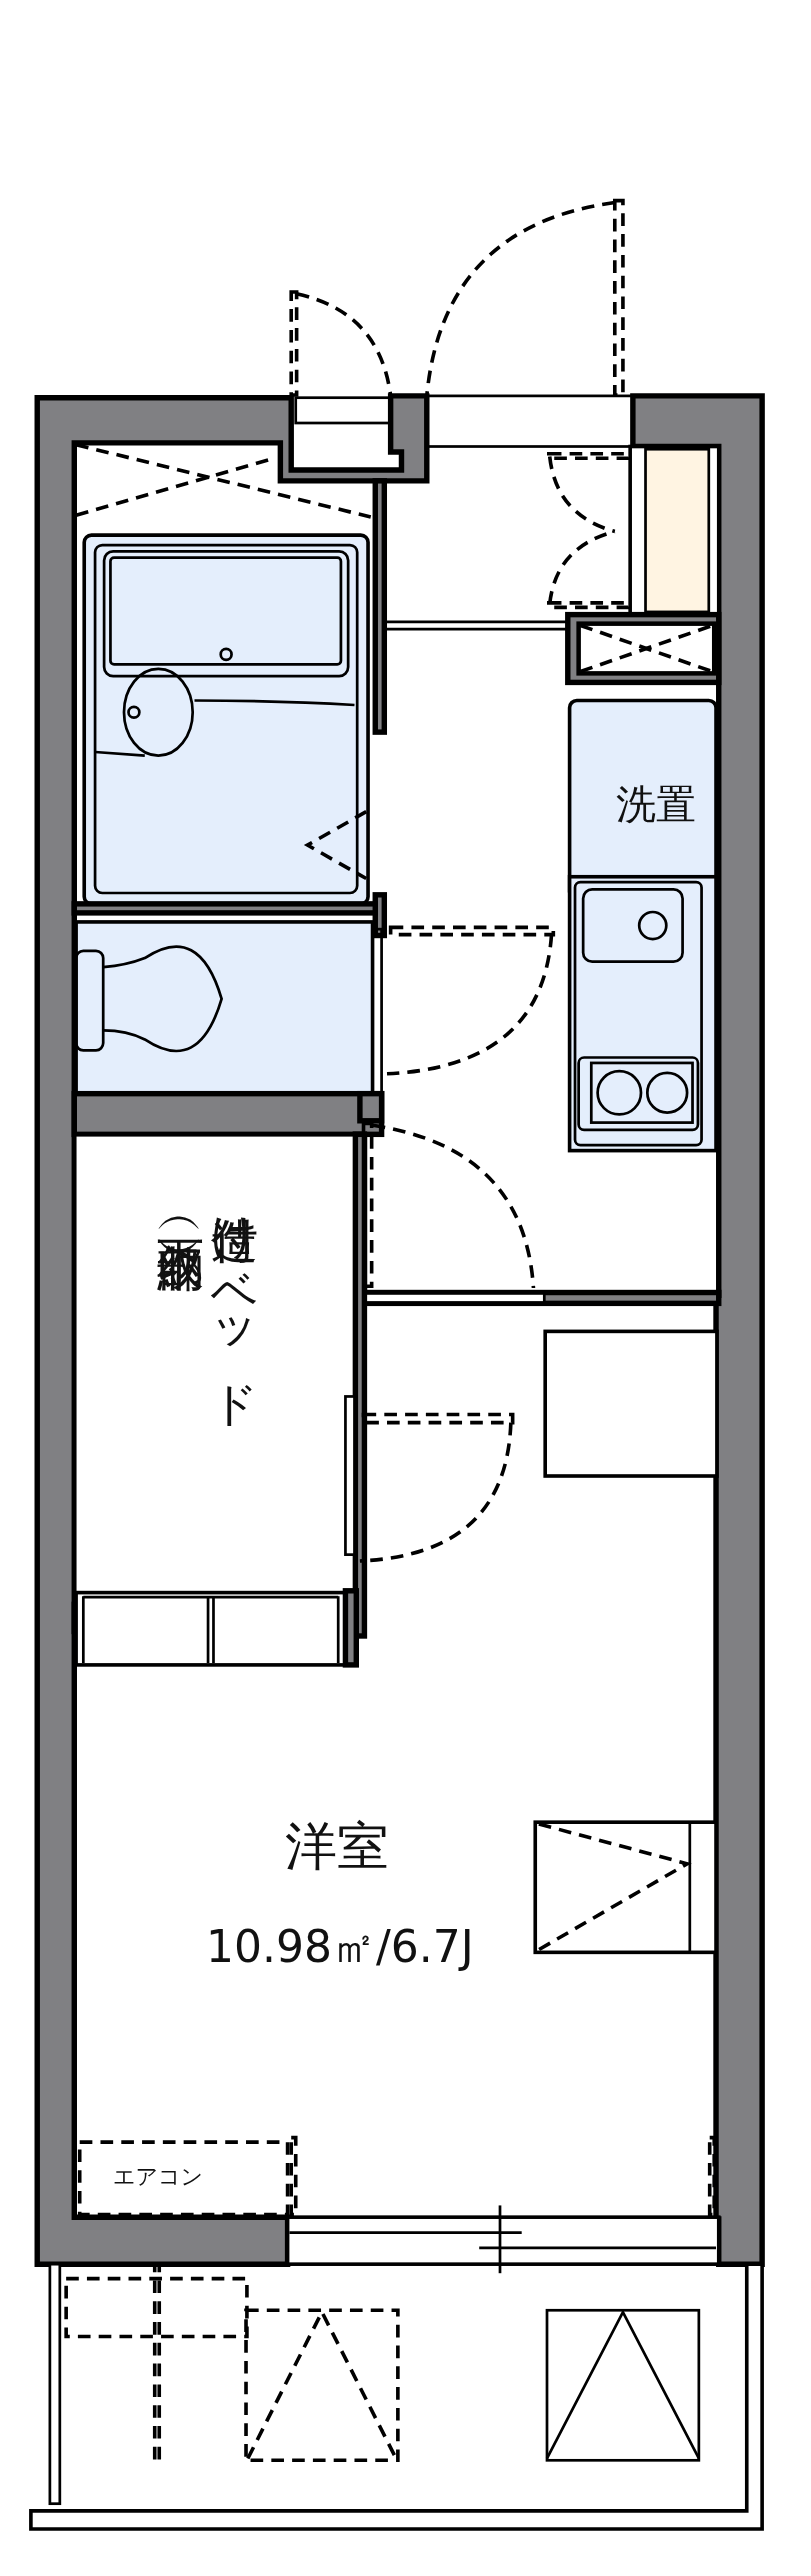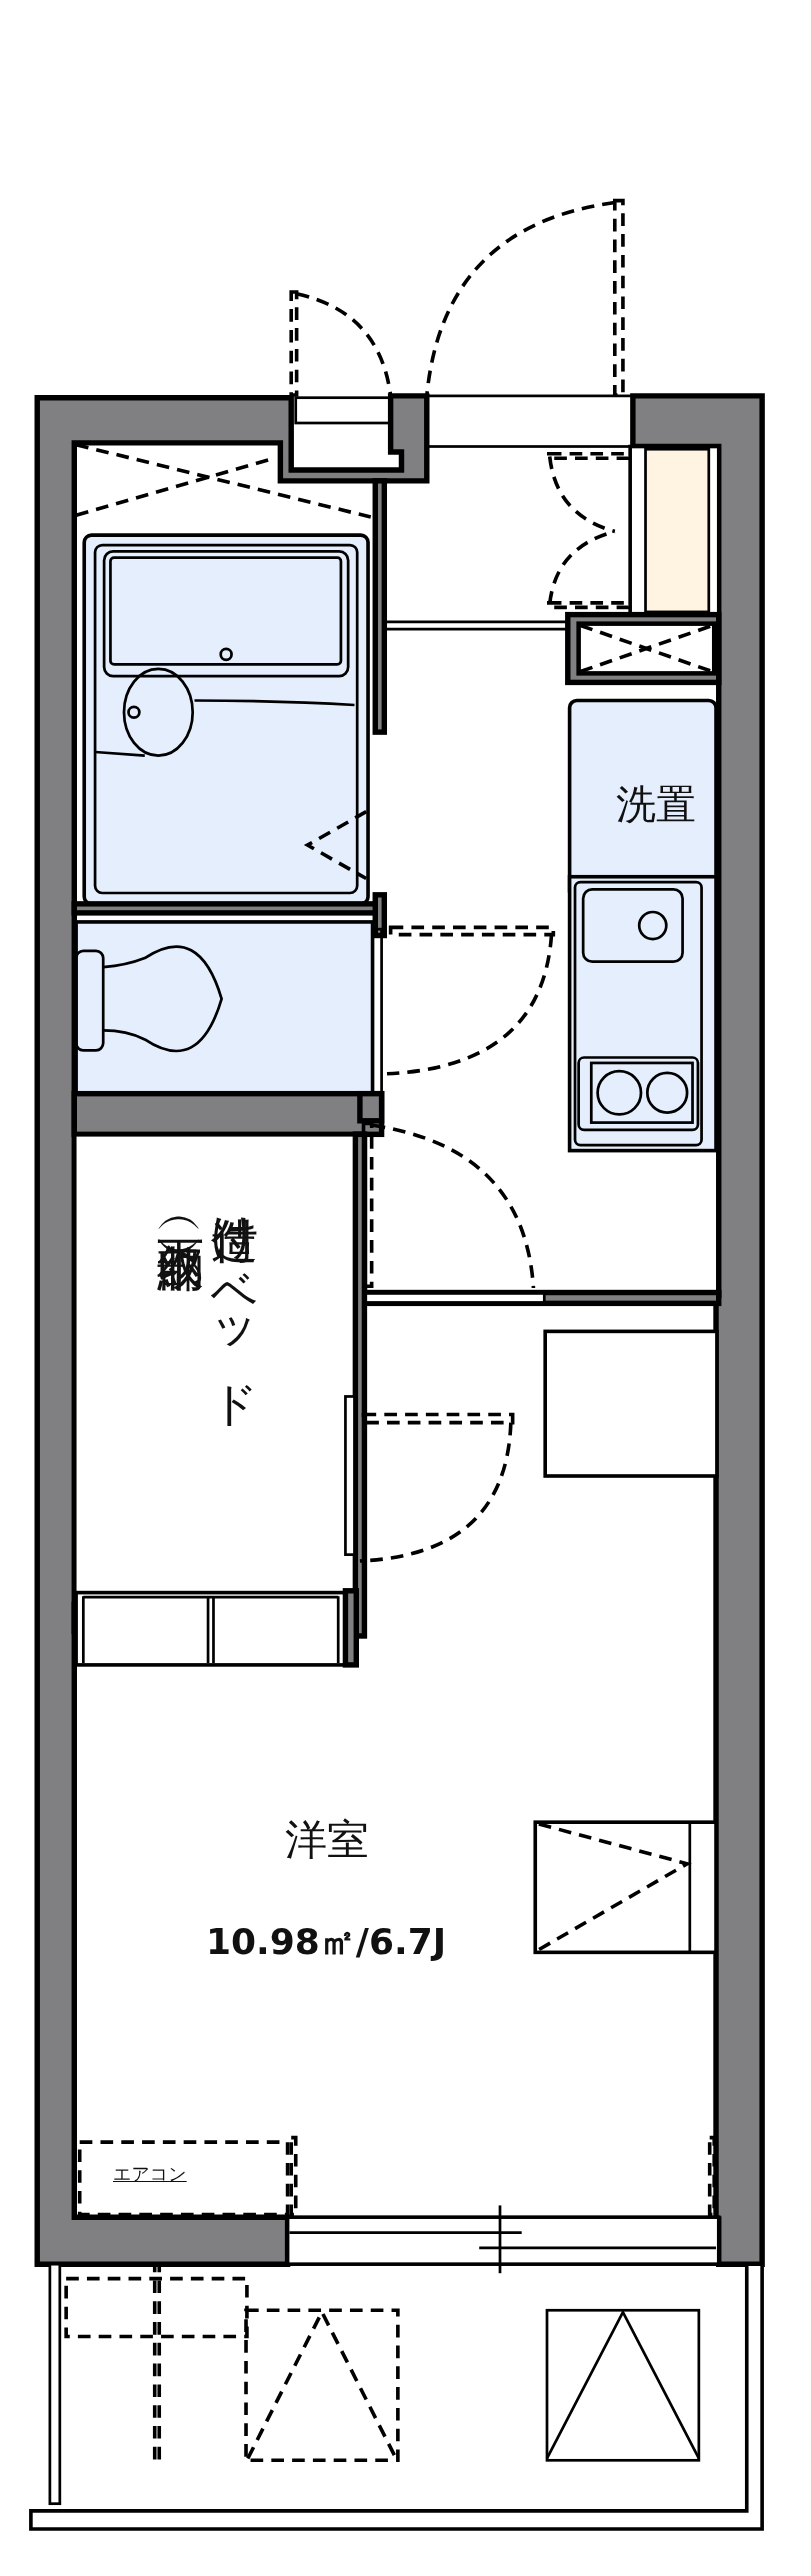--- a/index.html
+++ b/index.html
@@ -163,17 +163,17 @@
     <rect x="605" y="2556" width="168" height="166" class="thin"></rect>
     <path d="M605 2720 L689 2558 L773 2720" class="thin"></path>
   </g>
 </svg>
 
 <div class="label" style="left:616px;top:777px;font-size:40px;">洗置</div>
 
 <div class="label vert" style="left:212px;top:1180px;">造付けベッド</div>
 <div class="label vert" style="left:158px;top:1202px;">（下部収納）</div>
 
-<div class="label" style="left:285px;top:1812px;font-size:42px;text-align:center;">洋室</div>
-<div class="label" style="left:206px;top:1918px;font-size:36px;font-weight:bold;">10.98㎡/6.7J</div>
+<div class="label" style="left:285px;top:1812px;font-size:52px;text-align:center;">洋室</div>
+<div class="label" style="left:206px;top:1918px;font-size:44px;">10.98㎡/6.7J</div>
 
-<div class="label" style="left:113px;top:2162px;font-size:18px;text-decoration:underline;">エアコン</div>
+<div class="label" style="left:113px;top:2162px;font-size:22px;">エアコン</div>
 
 
 </body></html>

